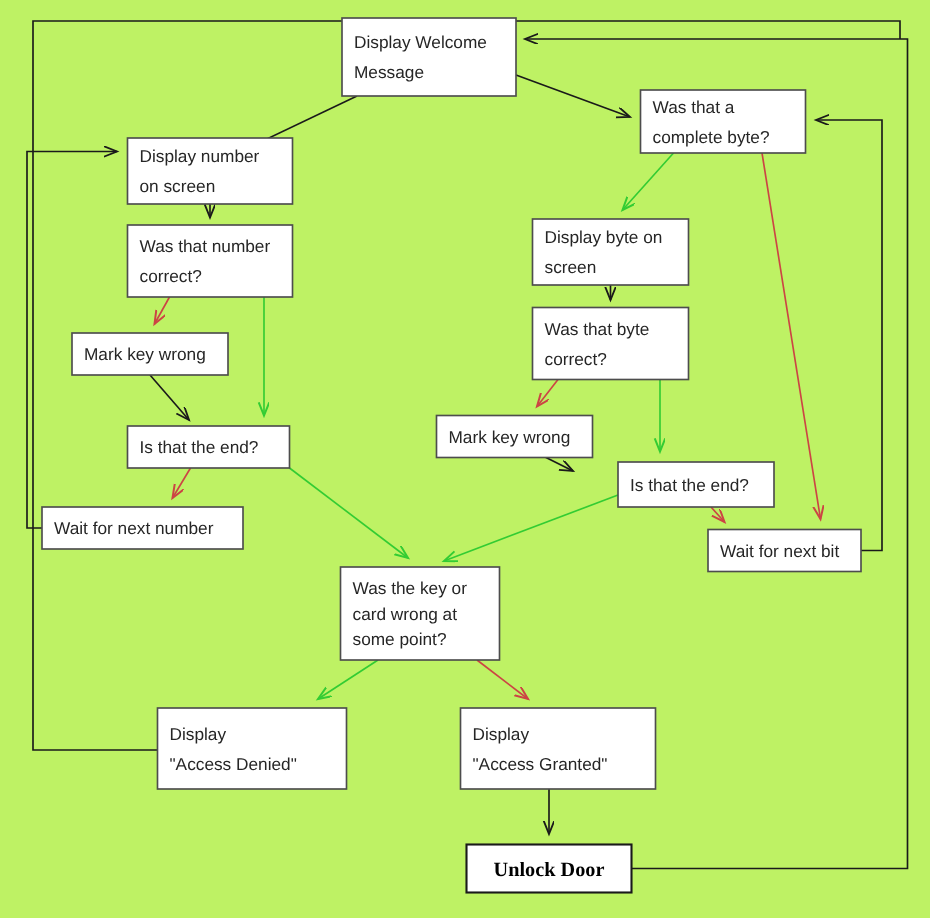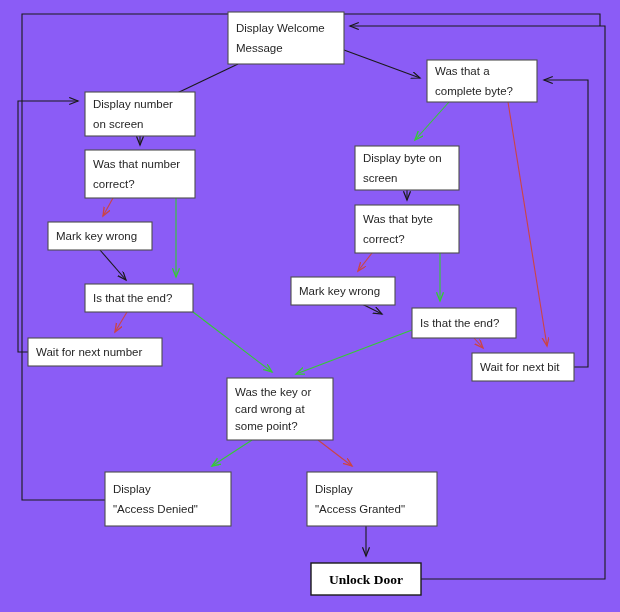--- a/index.html
+++ b/index.html
@@ -1,20 +1,20 @@
 <!DOCTYPE html>
 <html><head>
 <meta charset="utf-8">
 <style>
   html,body{margin:0;padding:0;background:#ffffff;}
   body{
     font-family:"Liberation Sans","DejaVu Sans",sans-serif;
     width:620px;height:612px;overflow:hidden;
   }
-  #stage{position:relative;width:620px;height:612px;background:#8b5cf6;}
+  #stage{position:relative;width:620px;height:612px;background:#bef264;}
   svg#flow{position:absolute;left:0;top:0;width:620px;height:612px;}
   .node-rect{fill:#ffffff;stroke:#4d4d4d;stroke-width:1.1;}
   .node-rect.strong{stroke:#1a1a1a;stroke-width:1.4;}
   .node-text{
     font-family:"Liberation Sans","DejaVu Sans",sans-serif;
     font-size:11.5px;fill:#262626;
   }
   .node-text.serif-bold{
     font-family:"Liberation Serif","DejaVu Serif",serif;
     font-weight:bold;font-size:13.5px;fill:#000;

